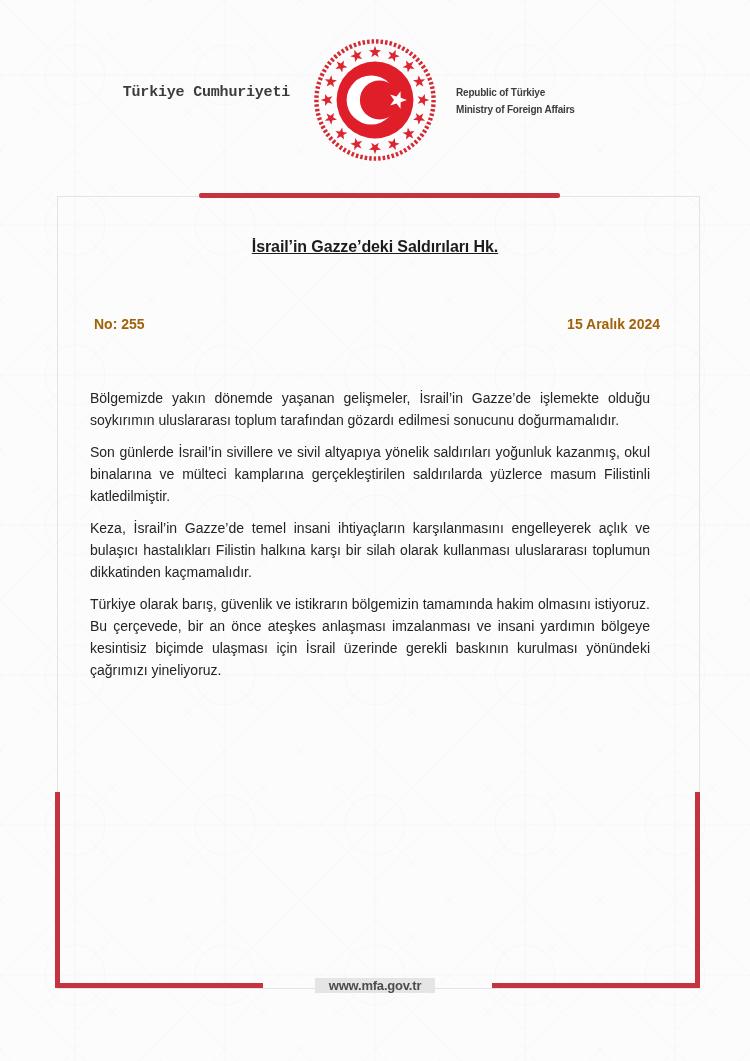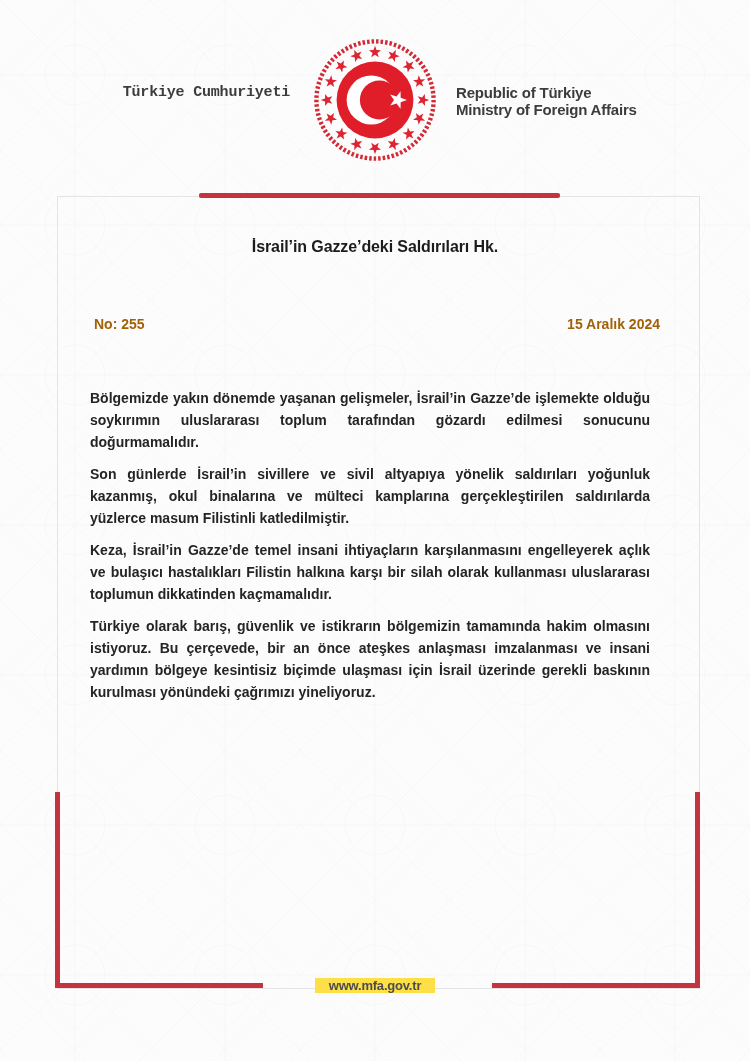--- a/index.html
+++ b/index.html
@@ -14,21 +14,21 @@
   .bg-pattern{position:absolute;inset:0;width:750px;height:1061px;}
 
   
   .hdr-left{
     position:absolute;top:84px;left:100px;width:190px;
     text-align:right;font-weight:bold;font-size:15px;line-height:17px;
     color:#3c3c3c;letter-spacing:-0.2px;font-family:Liberation Mono, monospace;
   }
   .hdr-right{
     position:absolute;top:84px;left:456px;width:220px;
-    text-align:left;font-weight:bold;font-size:15px;line-height:17px;
+    text-align:left;font-weight:bold;font-size:10px;line-height:17px;
     color:#3c3c3c;letter-spacing:-0.2px;
   }
   .emblem{position:absolute;top:37px;left:312px;width:126px;height:126px;}
 
   
   .frame{
     position:absolute;left:57px;top:196px;width:641px;height:791px;
     border:1px solid #e4e4e4;background:transparent;
   }
   .red-top-bar{
@@ -39,39 +39,40 @@
   .accent.left-bar{left:55px;top:792px;width:5px;height:196px;}
   .accent.right-bar{left:695px;top:792px;width:5px;height:196px;}
   .accent.bottom-left{left:55px;top:983px;width:208px;height:5px;}
   .accent.bottom-right{left:492px;top:983px;width:208px;height:5px;}
 
   
   .title{
     position:absolute;left:0;top:238px;width:750px;margin:0;
     text-align:center;font-size:16px;font-weight:bold;color:#1c1c1c;
     letter-spacing:-0.1px;
+    text-decoration:underline;
   }
   .meta-row{
     position:absolute;left:94px;top:316px;width:566px;
     display:flex;justify-content:space-between;
     font-size:14px;font-weight:bold;color:#a16207;
   }
   .body-text{
     position:absolute;left:90px;top:387px;width:576px;
     font-size:14px;line-height:22px;color:#242424;
     text-align:justify;
   }
-  .body-text p{margin:0 16px 10px 0;font-weight:bold;}
+  .body-text p{margin:0 16px 10px 0;}
 
   
   .footer{
     position:absolute;left:0;top:976px;width:750px;text-align:center;
   }
   .footer .site{
-    display:inline-block;background:#fde047;padding:0 14px;
+    display:inline-block;background:#e5e5e5;padding:0 14px;
     font-size:13px;color:#4c4c4c;font-weight:bold;letter-spacing:-0.2px;
   }
 </style>
 </head>
 <body>
 
 <div class="page">
 
   <svg class="bg-pattern" aria-hidden="true">
     <defs>

